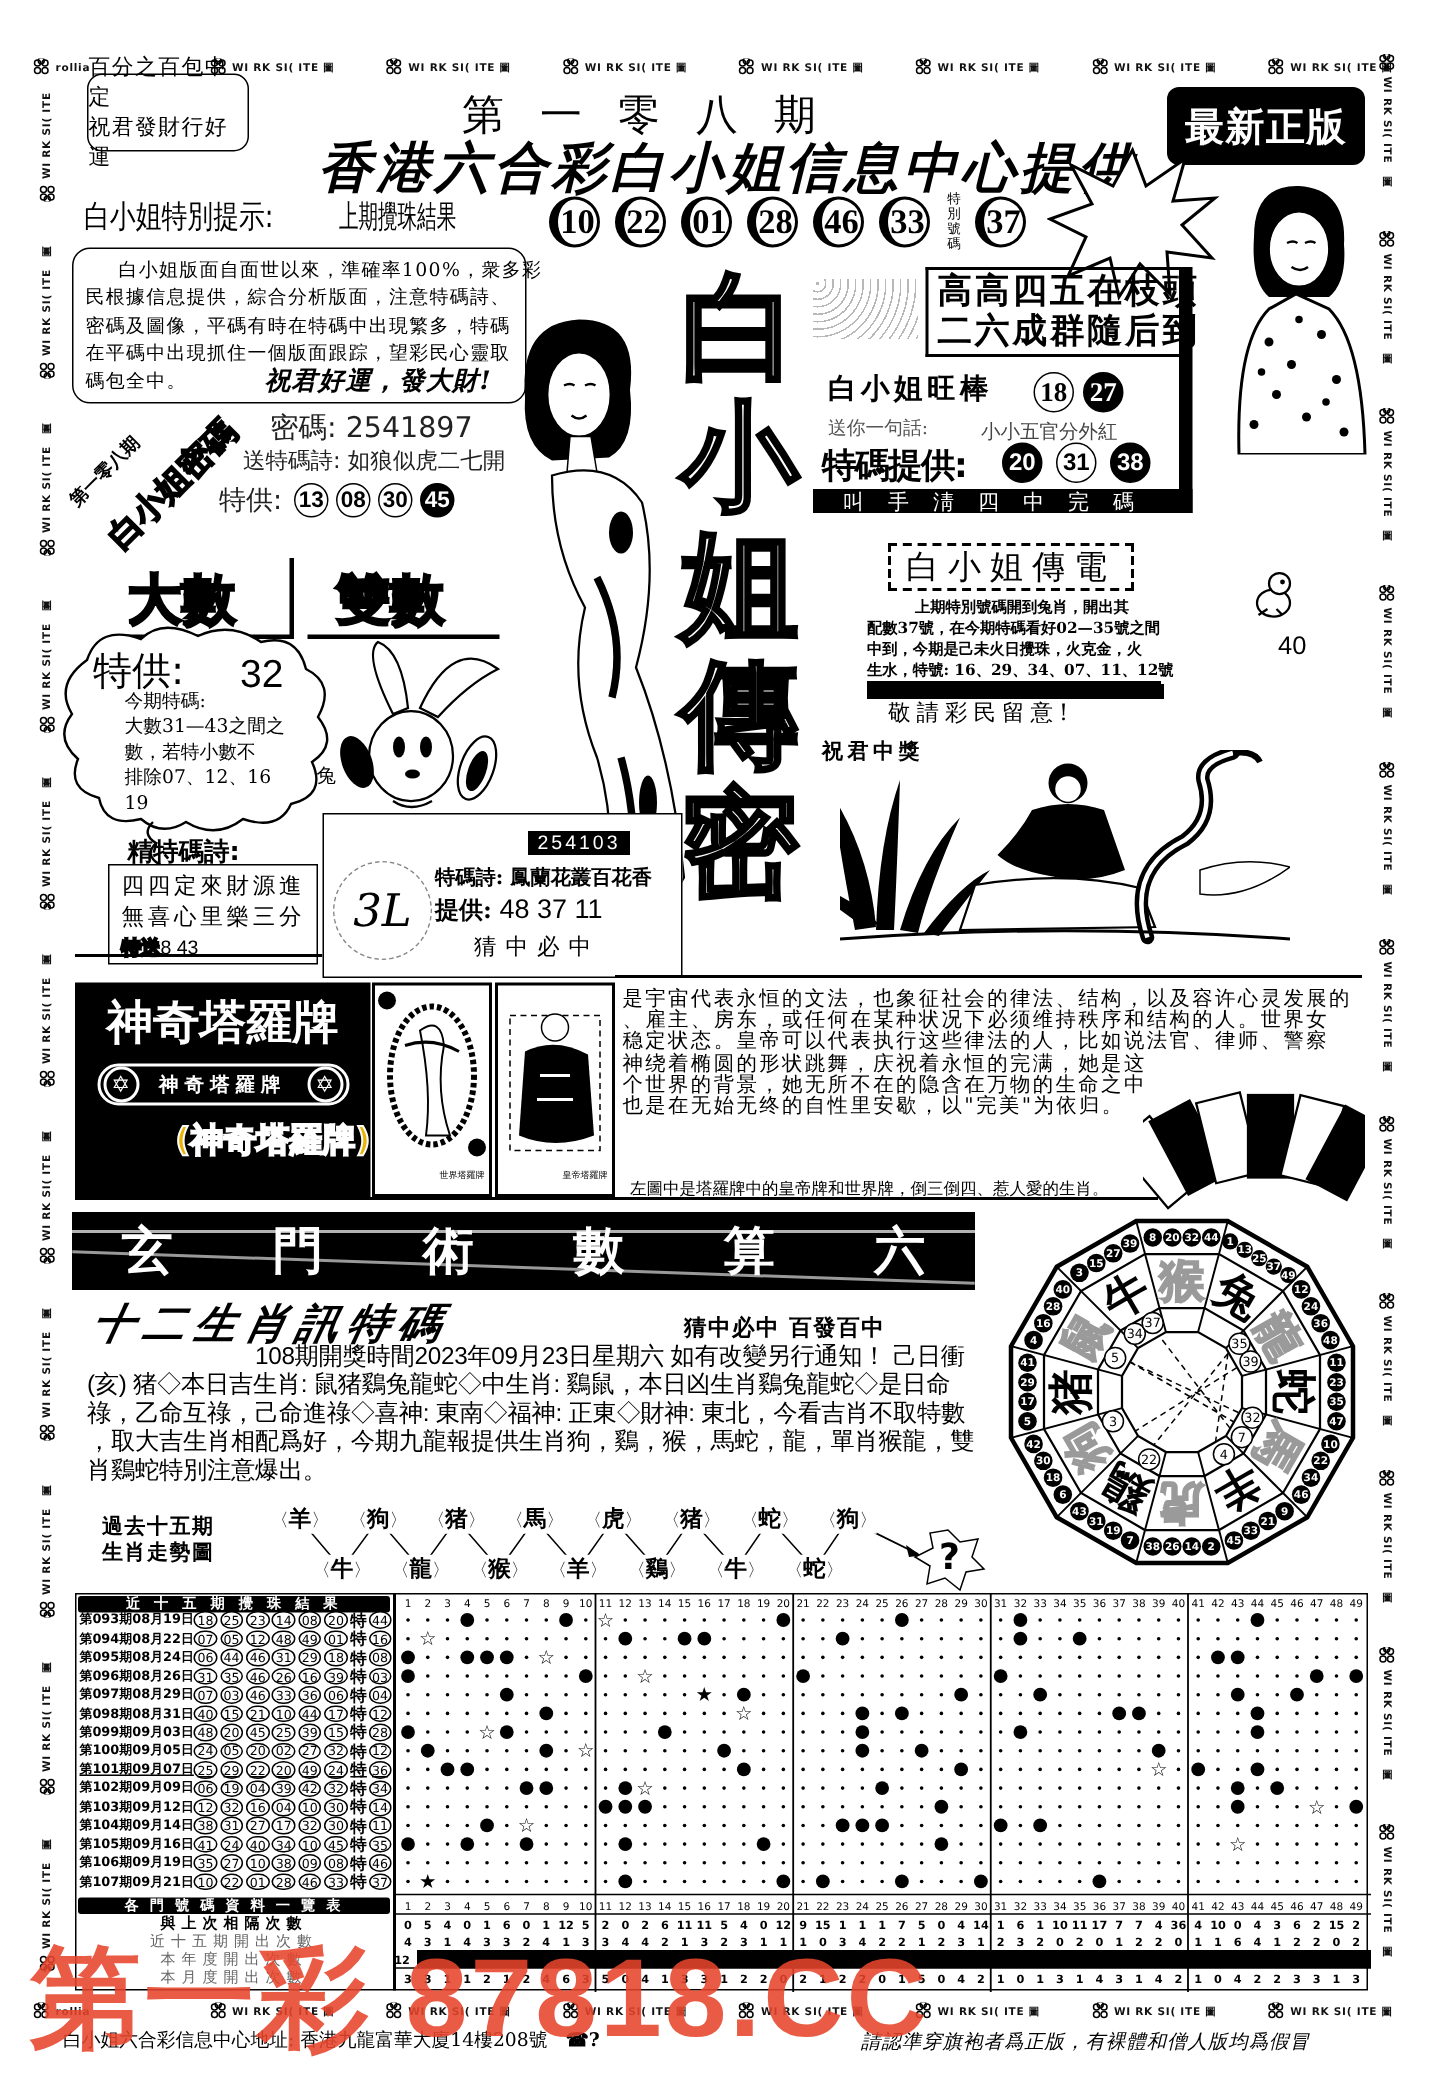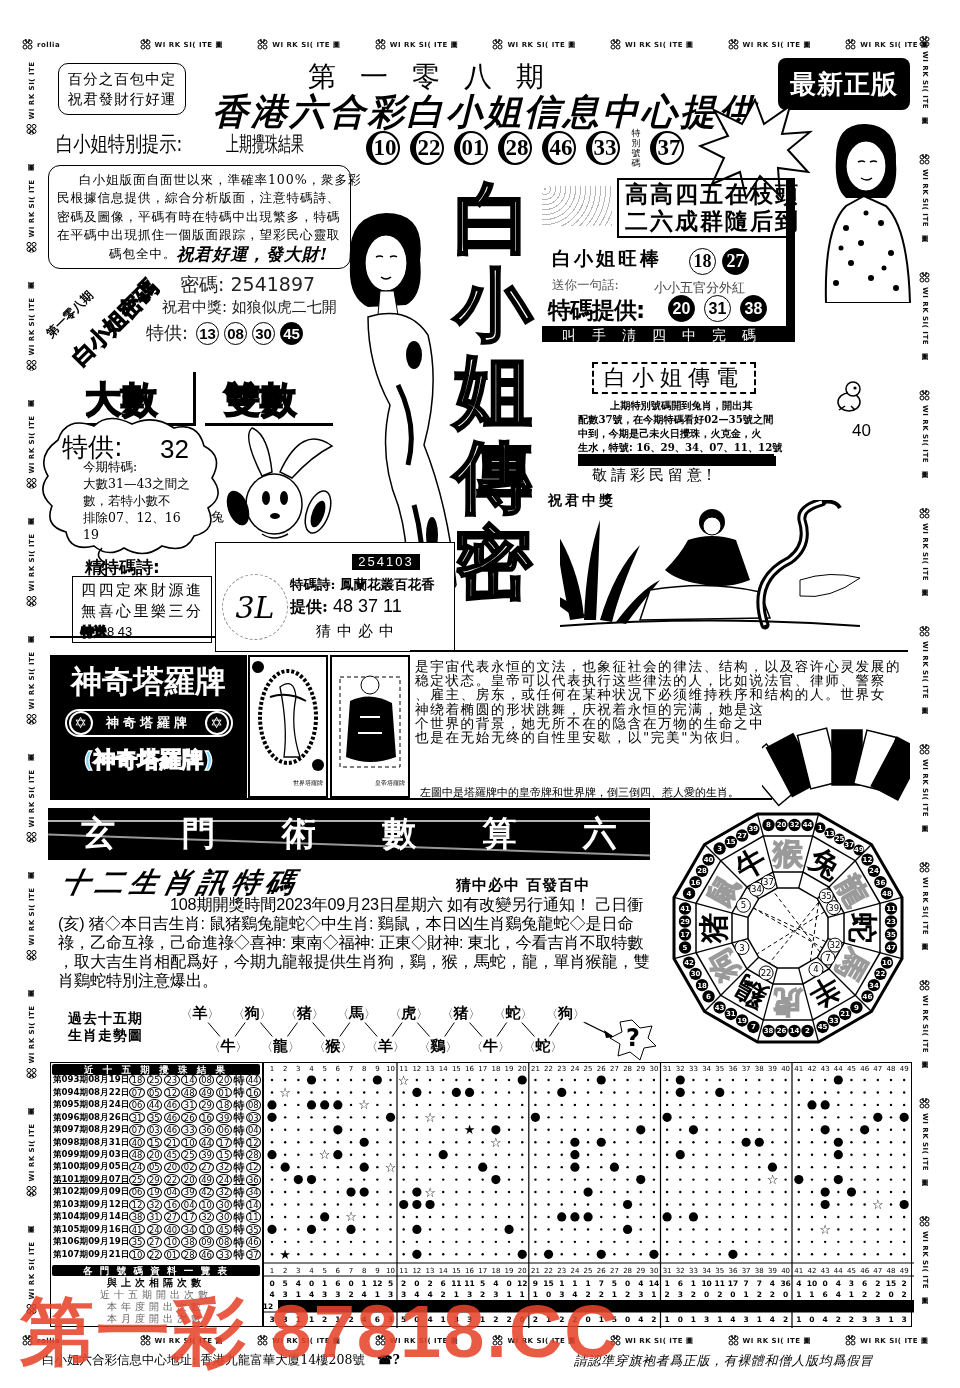--- a/index.html
+++ b/index.html
@@ -429,21 +429,21 @@
           <circle cx="3" cy="3" r="2" fill="none" stroke="#000" stroke-width="1"></circle>
           <circle cx="8" cy="3" r="2" fill="none" stroke="#000" stroke-width="1"></circle>
           <circle cx="3" cy="8" r="2" fill="none" stroke="#000" stroke-width="1"></circle>
           <circle cx="8" cy="8" r="2" fill="none" stroke="#000" stroke-width="1"></circle>
           <circle cx="5.5" cy="1.5" r="2" fill="none" stroke="#000" stroke-width="1"></circle>
         </svg>
         <span>WI RK SI( ITE 圖</span>
       </div>
     </div>
 
-  <div class="a slogan-box" style="left:58px;top:63px;width:128px;height:52px">
+  <div class="a slogan-box" style="left:58px;top:49px;width:108px;height:52px">
     <div>百分之百包中定</div>
     <div>祝君發財行好運</div>
   </div>
   <div class="a issue" style="left:308px;top:58px">第一零八期</div>
   <div class="a main-title" style="left:212px;top:88px">香港六合彩白小姐信息中心提供</div>
   <div class="a badge" style="left:778px;top:58px;width:132px;height:52px">最新正版</div>
 
   <div class="a sans nowrap" style="left:56px;top:130px;font-size:21px;transform:scaleX(.82);transform-origin:left">白小姐特別提示:</div>
   <div class="a sans nowrap" style="left:226px;top:130px;font-size:21px;transform:scaleX(.62);transform-origin:left">上期攪珠結果</div>
 
@@ -483,34 +483,34 @@
         <circle cx="35" cy="130" r="2.5"></circle>
         <circle cx="78" cy="150" r="2.5"></circle>
       </g>
   </svg>
 
   <div class="a intro-box" style="left:48px;top:165px;width:303px;height:104px">
     <div style="text-indent:22px;white-space:nowrap">白小姐版面自面世以來，準確率100%，衆多彩</div>
     <div class="nowrap">民根據信息提供，綜合分析版面，注意特碼詩、</div>
     <div class="nowrap">密碼及圖像，平碼有時在特碼中出現繁多，特碼</div>
     <div class="nowrap">在平碼中出現抓住一個版面跟踪，望彩民心靈取</div>
-    <div style="display:flex;justify-content:flex-end;white-space:nowrap">
+    <div style="display:flex;justify-content:space-between;white-space:nowrap">
       <span>碼包全中。</span>
       <span style="font-size:17px;font-style:italic;font-weight:bold;margin-right:14px">祝君好運，發大財!</span>
     </div>
   </div>
 
   <div class="a b nowrap" style="left:40px;top:306px;font-size:12px;transform:rotate(-45deg)">第一零八期</div>
   <div class="a b nowrap outline-big" style="left:60px;top:308px;font-size:22px;-webkit-text-stroke:1.2px #000;transform:rotate(-45deg)">白小姐密碼</div>
   <div class="a nowrap sans" style="left:180px;top:272px;font-size:19px;color:#222">
     <span>密碼:</span>
     <span>2541897</span>
   </div>
   <div class="a nowrap sans" style="left:162px;top:298px;font-size:15px;color:#222">
-    <span>祝君中獎:</span>
+    <span>送特碼詩:</span>
     <span>如狼似虎二七開</span>
   </div>
   <div class="a nowrap sans" style="left:146px;top:321px;font-size:18px;color:#222">特供:</div>
   <div class="balls" style="left:196px;top:322px;gap:5px">
       <div class="ball" style="width: 23px; height: 23px; font-size: 15px;">13</div>
       <div class="ball" style="width: 23px; height: 23px; font-size: 15px;">08</div>
       <div class="ball" style="width: 23px; height: 23px; font-size: 15px;">30</div>
       <div class="ball f" style="width: 23px; height: 23px; font-size: 15px;">45</div>
     </div>
 
@@ -654,21 +654,21 @@
   </div>
   <div class="a nowrap" style="left:316px;top:622px;font-size:15px;letter-spacing:6px">猜中必中</div>
 
   <div class="a" style="left:50px;top:655px;width:197px;height:143px;background:#000">
     <div style="color:#fff;font:bold 31px 'DejaVu Sans',sans-serif;text-align:center;margin-top:6px;white-space:nowrap">神奇塔羅牌</div>
     <div style="margin:6px auto 0;width:168px;height:28px;border:2px solid #fff;border-radius:14px;display:flex;align-items:center;justify-content:space-between;padding:0 2px">
       <span style="width:24px;height:24px;border:2px solid #fff;border-radius:50%;color:#fff;font-size:15px;display:flex;align-items:center;justify-content:center">✡</span>
       <span style="color:#fff;font:bold 13px 'DejaVu Sans',sans-serif;letter-spacing:4px">神奇塔羅牌</span>
       <span style="width:24px;height:24px;border:2px solid #fff;border-radius:50%;color:#fff;font-size:15px;display:flex;align-items:center;justify-content:center">✡</span>
     </div>
-    <div style="color:#7dd3fc;-webkit-text-stroke:1.3px #fff;font:bold 22px 'DejaVu Sans',sans-serif;text-align:center;margin-top:8px;white-space:nowrap">(神奇塔羅牌)</div>
+    <div style="color:#eab308;-webkit-text-stroke:1.3px #fff;font:bold 22px 'DejaVu Sans',sans-serif;text-align:right;margin-top:8px;white-space:nowrap">(神奇塔羅牌)</div>
   </div>
   <div class="a" style="left:248px;top:655px;width:80px;height:143px;border:2px solid #000;background:#fff">
     <svg width="76" height="118" viewBox="0 0 76 118">
       <ellipse cx="38" cy="60" rx="28" ry="46" fill="none" stroke="#000" stroke-width="4" stroke-dasharray="3 2"></ellipse>
       <path d="M30 30 Q44 20 46 40 Q40 70 50 100 L34 100 Q38 70 30 30Z" fill="#fff" stroke="#000" stroke-width="1.3"></path>
       <path d="M20 40 Q38 34 56 44" stroke="#000" stroke-width="2" fill="none"></path>
       <circle cx="8" cy="10" r="6" fill="#000"></circle>
         <circle cx="68" cy="108" r="6" fill="#000"></circle>
     </svg>
     <div style="font-size:6px;text-align:right;padding-right:3px;white-space:nowrap">世界塔羅牌</div>
@@ -678,22 +678,22 @@
       <rect x="8" y="20" width="60" height="90" fill="none" stroke="#000" stroke-dasharray="4 3"></rect>
       <circle cx="38" cy="28" r="9" fill="#fff" stroke="#000"></circle>
       <path d="M18 44 Q38 34 60 46 L64 100 Q38 110 14 100Z" fill="#000"></path>
       <path d="M28 60 L48 60 M26 76 L50 76" stroke="#fff" stroke-width="2"></path>
     </svg>
     <div style="font-size:6px;text-align:right;padding-right:3px;white-space:nowrap">皇帝塔羅牌</div>
   </div>
   <div class="a" style="left:410px;top:650px;width:498px;height:1.5px;background:#000"></div>
   <div class="a" style="left:415px;top:659px">
     <div class="tarot-text">是宇宙代表永恒的文法，也象征社会的律法、结构，以及容许心灵发展的</div>
+    <div class="tarot-text">、雇主、房东，或任何在某种状况下必须维持秩序和结构的人。世界女</div>
     <div class="tarot-text">稳定状态。皇帝可以代表执行这些律法的人，比如说法官、律师、警察</div>
-    <div class="tarot-text">、雇主、房东，或任何在某种状况下必须维持秩序和结构的人。世界女</div>
     <div class="tarot-text">神绕着椭圆的形状跳舞，庆祝着永恒的完满，她是这</div>
     <div class="tarot-text">个世界的背景，她无所不在的隐含在万物的生命之中</div>
     <div class="tarot-text">也是在无始无终的自性里安歇，以"完美"为依归。</div>
   </div>
   <div class="a nowrap sans" style="left:420px;top:785px;font-size:11px">左圖中是塔羅牌中的皇帝牌和世界牌，倒三倒四、惹人愛的生肖。</div>
   <div class="a" style="left:50px;top:798px;width:722px;height:1.5px;background:#000"></div>
   <svg class="a" style="left:762px;top:712px" width="148" height="100" viewBox="0 0 148 100">
     <g stroke="#000" stroke-width="1.5">
       <rect x="10" y="30" width="30" height="55" fill="#fff" transform="rotate(-40 25 80)"></rect>
       <rect x="30" y="22" width="30" height="55" fill="#000" transform="rotate(-28 45 80)"></rect>

